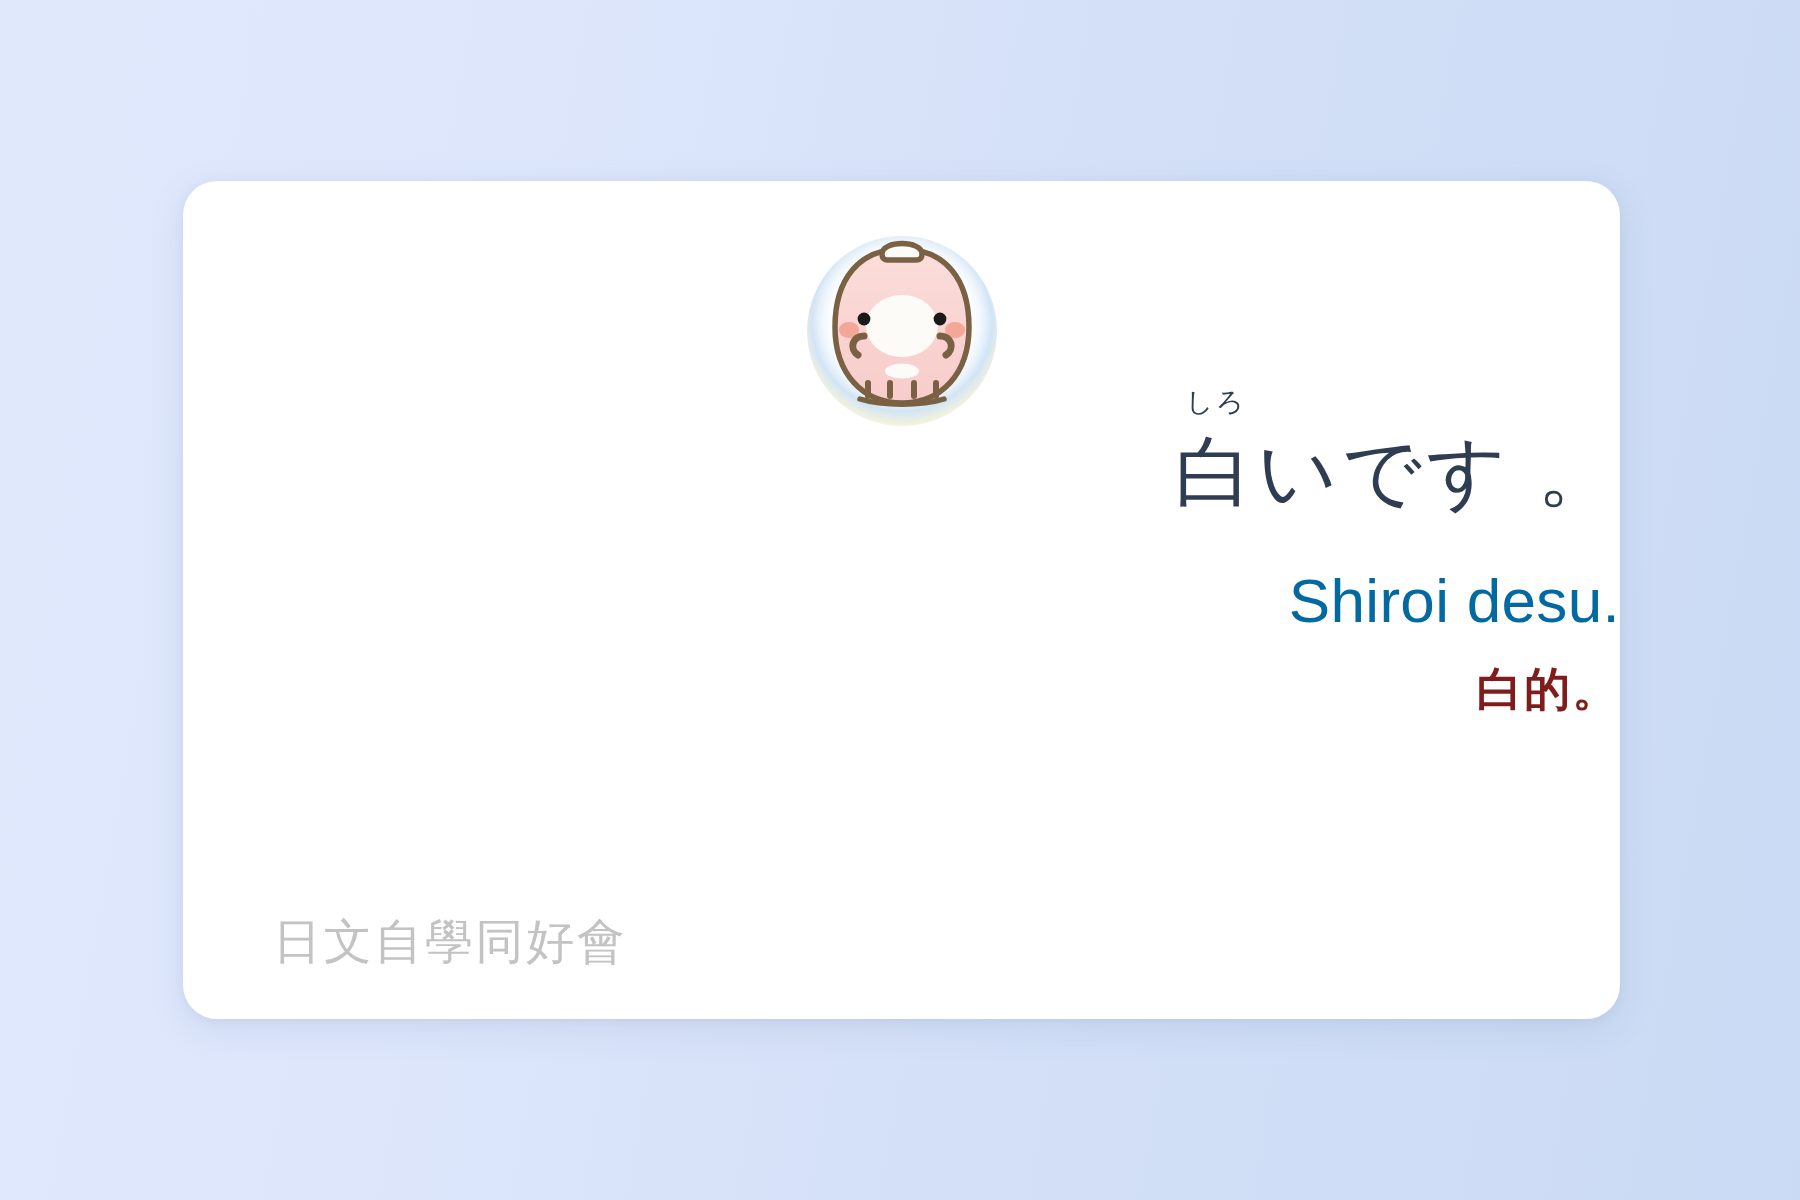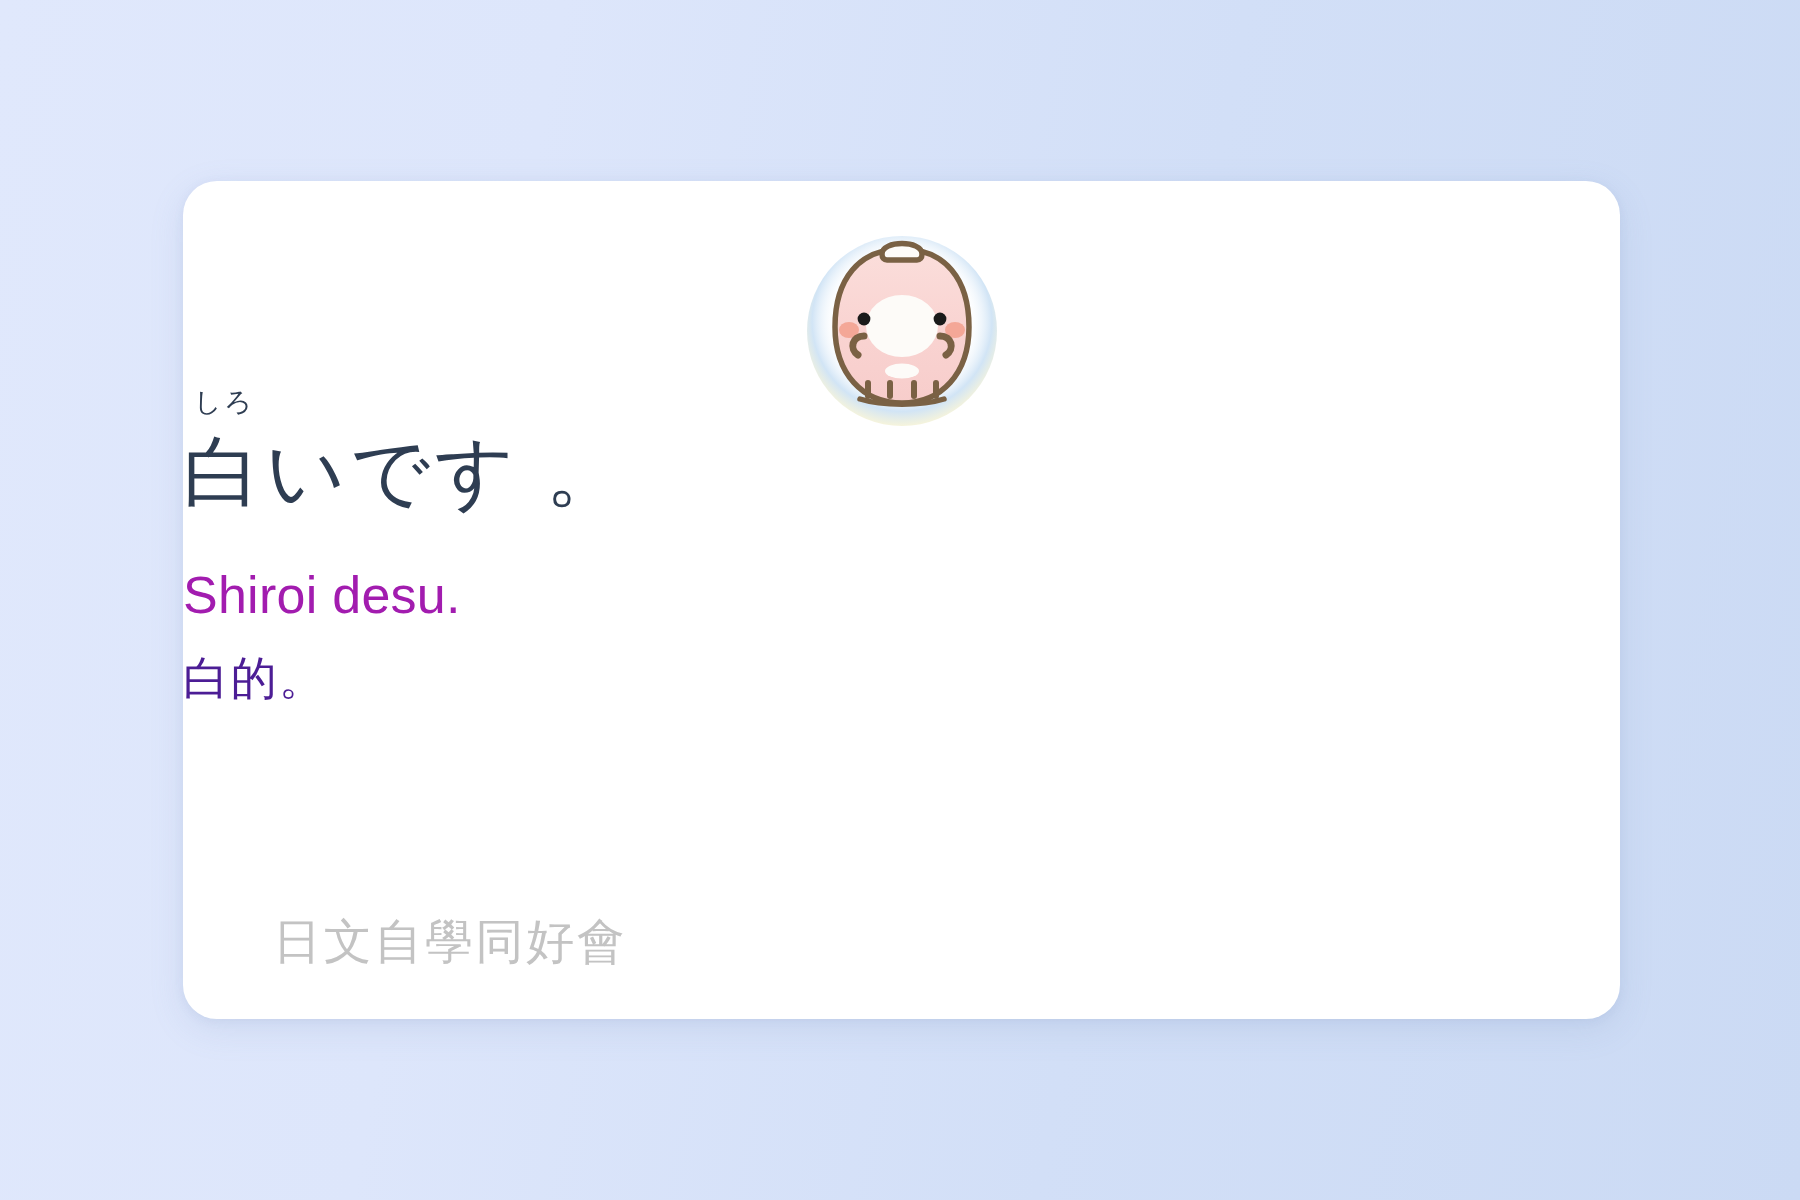--- a/index.html
+++ b/index.html
@@ -40,21 +40,21 @@
     height: 200px;
   }
   #avatar-wrap svg { display: block; width: 200px; height: 200px; }
 
   
   .text-stack {
     position: absolute;
     left: 0;
     right: 0;
     top: 252px;
-    text-align: left;
+    text-align: right;
   }
 
   #sentence-ruby-row {
     display: inline-block;
     color: #2e3d52;
     font-size: 78px;
     line-height: 1.02;
     letter-spacing: 0.06em;
     white-space: nowrap;
   }
@@ -65,32 +65,32 @@
     transform: translateX(-50%);
     top: -44px;
     font-size: 27px;
     letter-spacing: 0.1em;
     color: #2e3d52;
     white-space: nowrap;
   }
 
   #romaji {
     margin-top: 54px;
-    color: #a21caf;
-    font-size: 52px;
+    color: #0369a1;
+    font-size: 62px;
     font-weight: 400;
     letter-spacing: 0.005em;
     line-height: 1.1;
   }
 
   #translation {
     margin-top: 28px;
-    color: #4c1d95;
+    color: #7f1d1d;
     font-size: 46px;
-    font-weight: 400;
+    font-weight: 700;
     letter-spacing: 0.04em;
     line-height: 1.15;
   }
 
   
   #card-footer {
     position: absolute;
     left: 90px;
     bottom: 48px;
     color: #c3c3c3;

